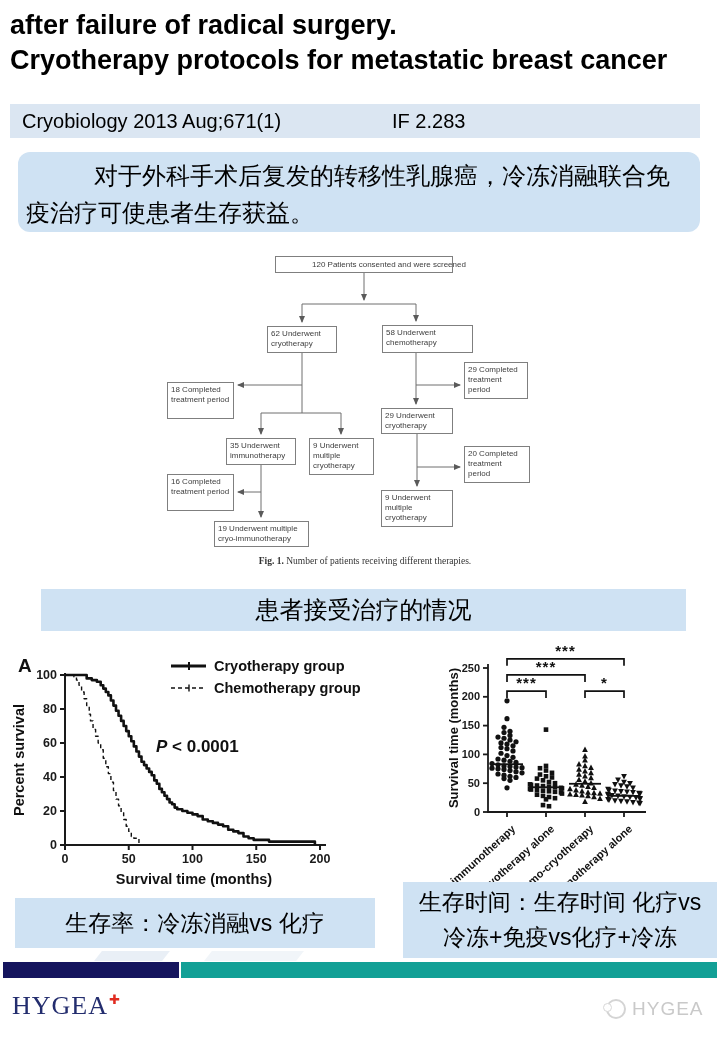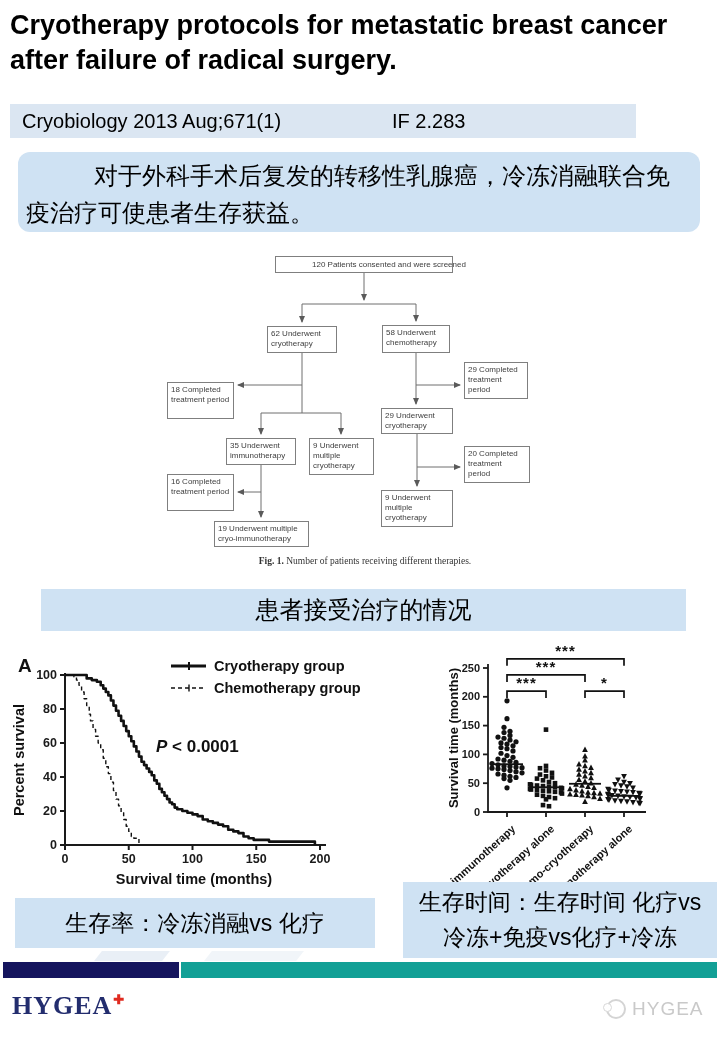--- a/index.html
+++ b/index.html
@@ -3,33 +3,33 @@
 <meta charset="utf-8">
 <style>
   * { margin:0; padding:0; box-sizing:border-box; }
   html,body { background:#ffffff; }
   body { font-family:"Liberation Sans", sans-serif; }
   .slide { position:relative; width:720px; height:1040px; background:#fff; overflow:hidden; }
 
   .title { position:absolute; left:10px; top:8px; width:704px; font-size:27px; font-weight:bold; color:#000; line-height:35px; letter-spacing:0; }
   .title span { display:block; }
 
-  .journal-bar { position:absolute; left:10px; top:104px; width:626px; height:34px; background:#dbe6f2; }
+  .journal-bar { position:absolute; left:10px; top:104px; width:690px; height:34px; background:#dbe6f2; }
   .journal-bar .cite { position:absolute; left:12px; top:0; line-height:34px; font-size:20px; color:#000; }
   .journal-bar .if { position:absolute; left:382px; top:0; line-height:34px; font-size:20px; color:#000; }
 
   .summary-box { position:absolute; left:18px; top:152px; width:682px; height:80px; background:#cfe2f3; padding:5px 8px 0 8px;border-radius:12px; }
   .summary-box p { font-size:24px; line-height:37px; color:#000; text-indent:68px; }
 
   .flowchart { position:absolute; left:150px; top:250px; width:430px; height:330px; }
   .flowchart svg.conn { position:absolute; left:0; top:0; }
   .fc-node { position:absolute; border:1px solid #7f7f7f; background:#fff; color:#3d3d3d; font-size:8px; line-height:10px; padding:2px 3px; }
   .fc-n0 { left:125px; top:6px;  width:178px; height:17px; text-align:center; white-space:nowrap; padding-top:3px;padding-left:36px;}
   .fc-n1 { left:117px; top:76px; width:70px;  height:27px; }
-  .fc-n2 { left:232px; top:75px; width:68px;  height:28px; }
+  .fc-n2 { left:232px; top:75px; width:91px;  height:28px; }
   .fc-n3 { left:17px;  top:112px; width:67px; height:37px;margin-top:20px; }
   .fc-n4 { left:314px; top:112px; width:64px; height:37px; }
   .fc-n5 { left:231px; top:158px; width:72px; height:26px; }
   .fc-n6 { left:76px;  top:188px; width:70px; height:27px; }
   .fc-n7 { left:159px; top:188px; width:65px; height:37px; }
   .fc-n8 { left:314px; top:196px; width:66px; height:37px; }
   .fc-n9 { left:17px;  top:224px; width:67px; height:37px; }
   .fc-n10{ left:231px; top:240px; width:72px; height:37px; }
   .fc-n11{ left:64px;  top:271px; width:95px; height:26px; }
   .fc-caption { position:absolute; left:0; top:306px; width:430px; text-align:center; font-family:"Liberation Serif", serif; font-size:9.5px; color:#333; }
@@ -44,36 +44,36 @@
   .caption-right { position:absolute; left:403px; top:882px; width:314px; height:76px; background:#cfe2f3; text-align:center; font-size:23px; color:#000; padding-top:3px; }
   .caption-right span { display:block; line-height:35px; }
 
   .swoosh { position:absolute; height:10px; background:#e3ebf4; transform:skewX(-38deg); opacity:.8; }
   .swoosh.s1 { left:98px;  top:951px; width:68px; }
   .swoosh.s2 { left:208px; top:951px; width:92px; background:#edf2f8; }
 
   .bar-navy { position:absolute; left:3px;   top:962px; width:176px; height:16px; background:#15155e; }
   .bar-teal { position:absolute; left:181px; top:962px; width:536px; height:16px; background:#12a096; }
 
-  .logo { position:absolute; left:12px; top:991px; font-family:"Liberation Serif", serif; font-size:26px; font-weight:bold; color:#232d6e; letter-spacing:1px; }
+  .logo { position:absolute; left:12px; top:991px; font-family:"Liberation Serif", serif; font-size:26px; font-weight:normal; color:#232d6e; letter-spacing:1px; }
   .logo .plus { color:#e02b20; font-size:13px; vertical-align:10px; margin-left:1px; font-family:"Liberation Sans",sans-serif; }
 
   .watermark { position:absolute; left:606px; top:998px; display:flex; align-items:center; gap:6px; color:#cccccc; }
   .watermark .ring { width:20px; height:20px; border:2px solid #d4d4d4; border-radius:50%; position:relative; }
   .watermark .ring::after { content:""; position:absolute; left:-5px; top:2px; width:7px; height:7px; border:1.5px solid #d8d8d8; border-radius:50%; background:#fff; }
   .watermark .wm-text { font-size:19px; letter-spacing:1px; color:#c9c9c9; }
 </style>
 </head>
 <body>
 
 <div class="slide">
 
   <div class="title">
+    <span>after failure of radical surgery.</span>
     <span>Cryotherapy protocols for metastatic breast cancer</span>
-    <span>after failure of radical surgery.</span>
   </div>
 
   <div class="journal-bar">
     <span class="cite">Cryobiology 2013 Aug;671(1)</span>
     <span class="if">IF 2.283</span>
   </div>
 
   <div class="summary-box">
     <p>对于外科手术后复发的转移性乳腺癌，冷冻消融联合免疫治疗可使患者生存获益。</p>
   </div>

